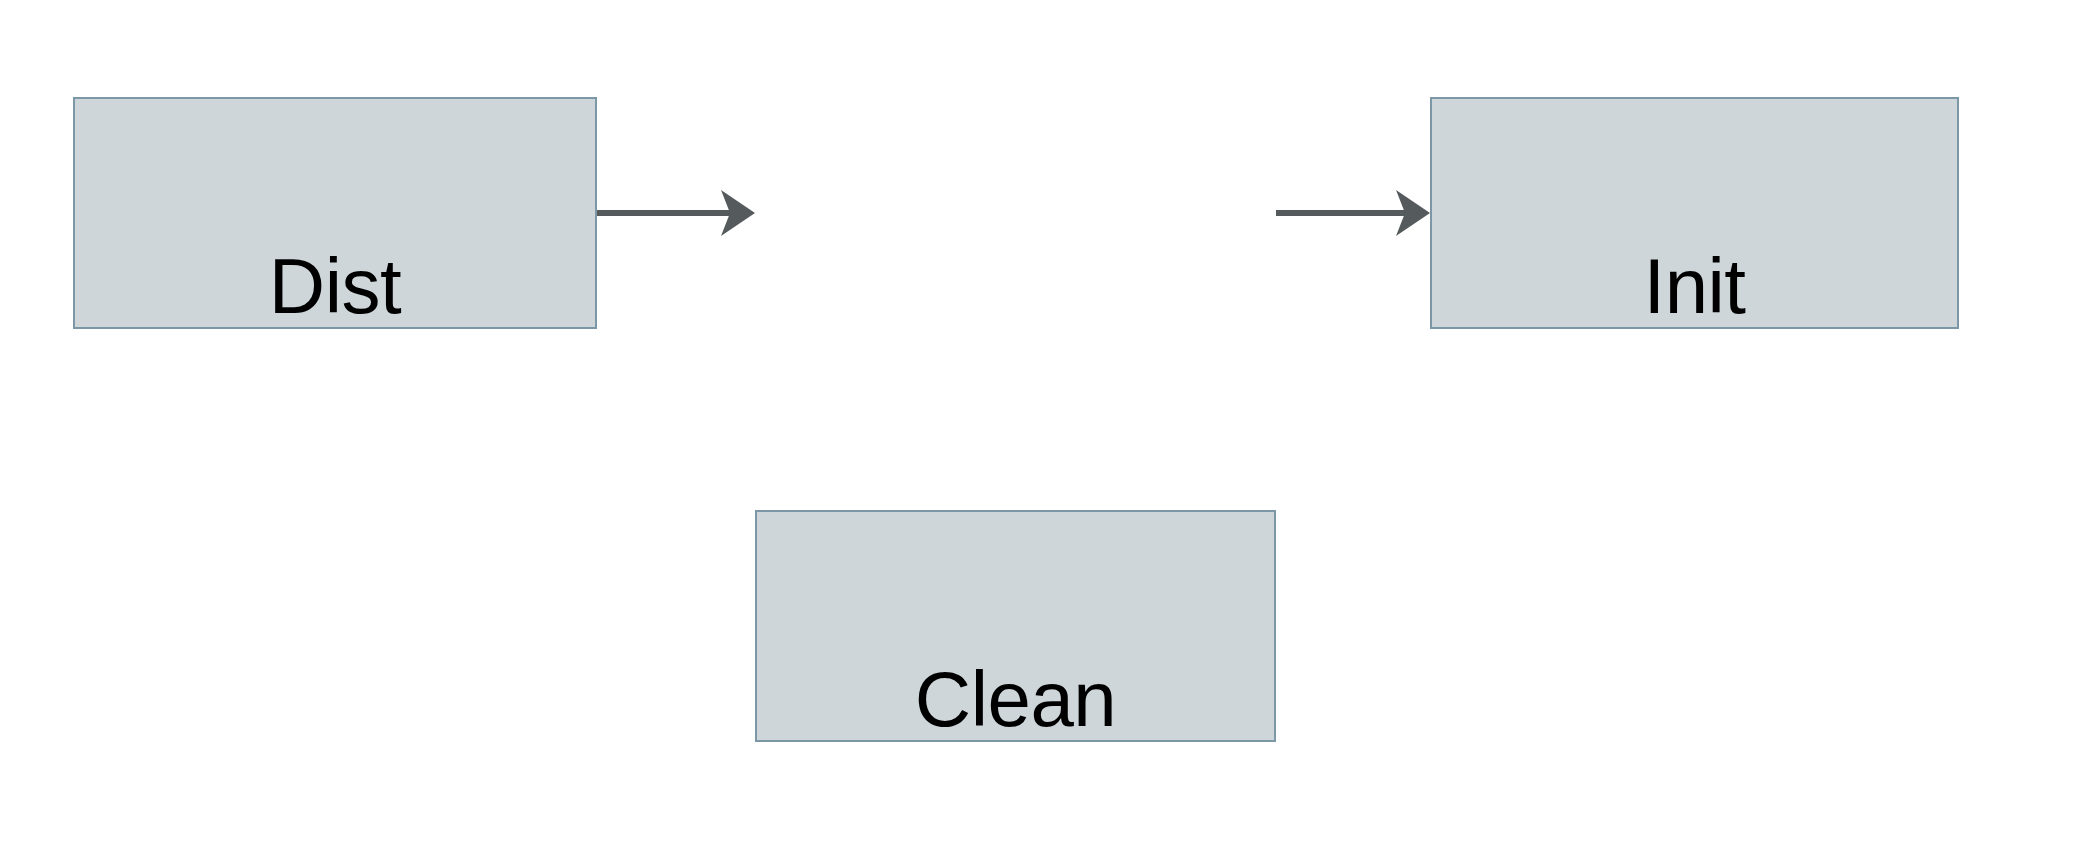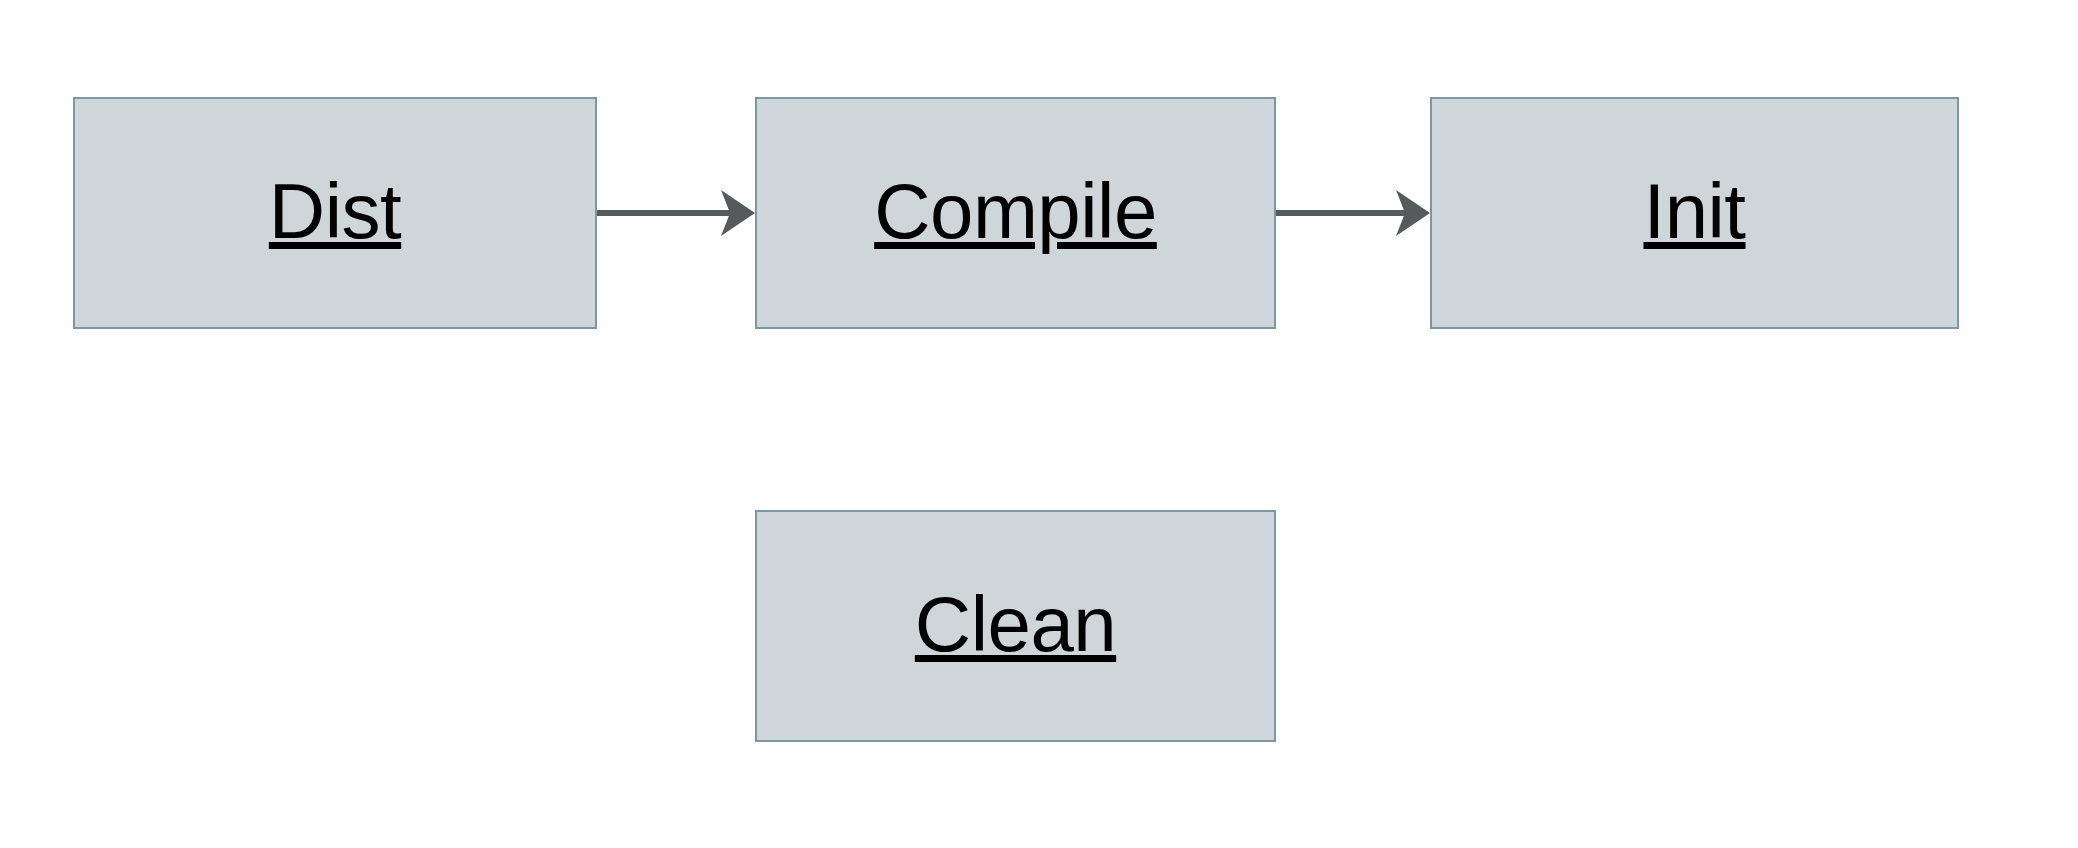--- a/index.html
+++ b/index.html
@@ -17,23 +17,22 @@
     height: 848px;
     background: #ffffff;
     overflow: hidden;
   }
   .node {
     position: absolute;
     box-sizing: border-box;
     background: #ced6d9;
     border: 2px solid #7c98a6;
     display: flex;
-    align-items: center;
+    align-items: flex-end;
     justify-content: center;
-    text-decoration: underline;
   }
   .node-label {
     font-family: "Liberation Sans", sans-serif;
     font-size: 78px;
     line-height: 1;
     color: #000000;
     letter-spacing: -0.5px;
     white-space: nowrap;
     position: relative;
     top: -2px;
@@ -49,23 +48,20 @@
 </style>
 </head>
 <body>
 
 <div id="canvas" style="width: 2078px; height: 848px; background: rgb(255, 255, 255);">
 
   <div class="node" id="node-dist" style="left: 73px; top: 97px; width: 524px; height: 232px; background: rgb(206, 214, 217); border-color: rgb(124, 152, 166); border-width: 2px;">
     <span class="node-label" style="font-size: 78px; color: rgb(0, 0, 0);">Dist</span>
   </div>
 
-  <div class="node" id="node-compile" style="left: 755px; top: 97px; width: 521px; height: 232px; background: rgb(206, 214, 217); border-color: rgb(124, 152, 166); border-width: 2px;">
-    <span class="node-label" style="font-size: 78px; color: rgb(0, 0, 0);">Compile</span>
-  </div>
 
   <div class="node" id="node-clean" style="left: 755px; top: 510px; width: 521px; height: 232px; background: rgb(206, 214, 217); border-color: rgb(124, 152, 166); border-width: 2px;">
     <span class="node-label" style="font-size: 78px; color: rgb(0, 0, 0);">Clean</span>
   </div>
 
   <div class="node" id="node-init" style="left: 1430px; top: 97px; width: 529px; height: 232px; background: rgb(206, 214, 217); border-color: rgb(124, 152, 166); border-width: 2px;">
     <span class="node-label" style="font-size: 78px; color: rgb(0, 0, 0);">Init</span>
   </div>
 
   <div class="edge" id="edge-dist-to-compile" style="left: 597px; top: 187px; width: 158px; height: 52px;">

